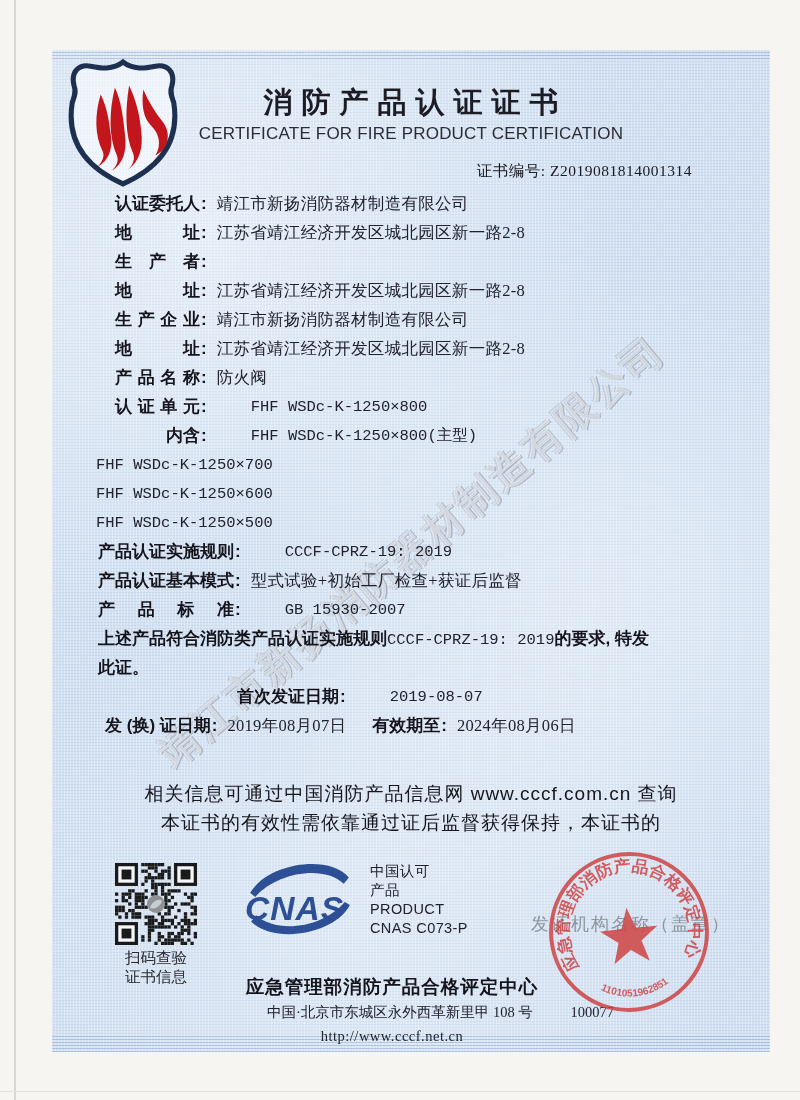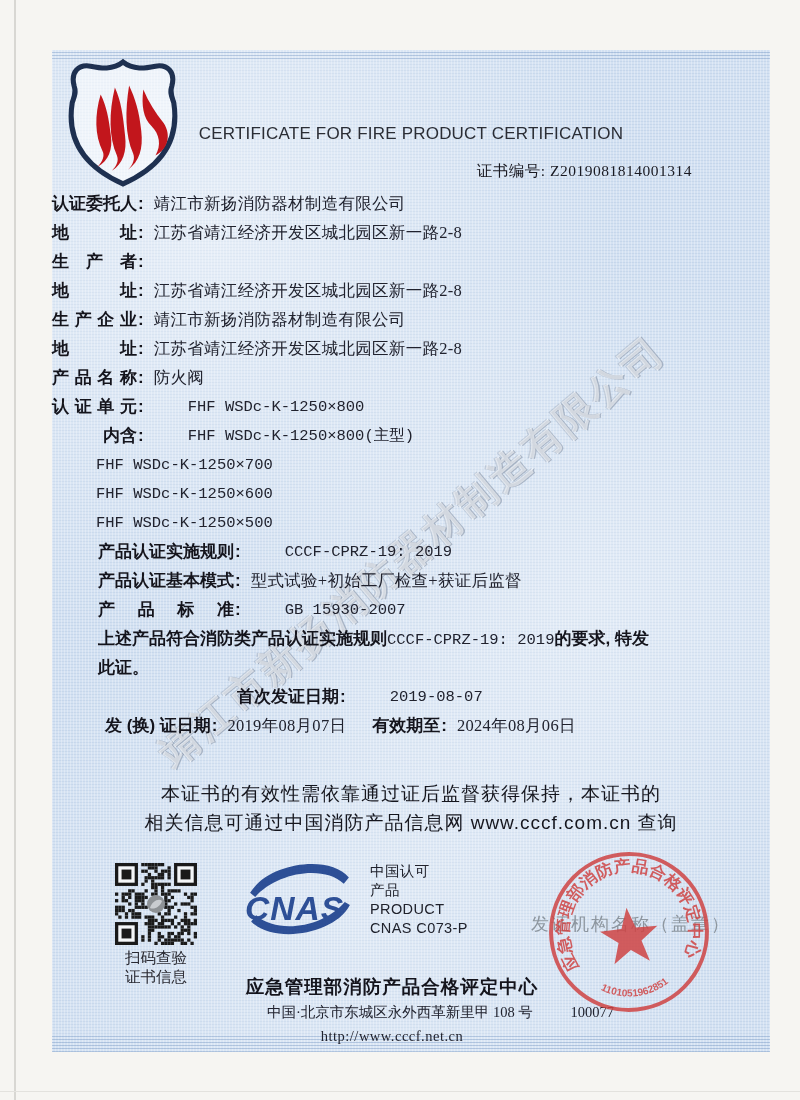--- a/index.html
+++ b/index.html
@@ -54,21 +54,21 @@
     font-size:17px; color:#2a2d35; letter-spacing:.2px;
   }
   .certno {
     position:absolute; top:111px; right:78px;
     font-family:"Liberation Serif", serif; font-size:15.5px; color:#1a1a22; letter-spacing:.5px;
   }
 
   
   .rows { position:absolute; left:0; top:139px; width:100%; }
   .row { height:29px; display:flex; align-items:center; white-space:nowrap; }
-  .row.std  { }
+  .row.std  { padding-left:63px; }
   .row.wide { padding-left:46px; }
   .row.cont { }
   .row.firstissue { padding-left:185px; }
   .row.issuerow   { padding-left:53px; }
   .lbl {
     display:inline-block; width:85px; font-size:17px; font-weight:bold; color:#14141c;
     text-align:justify; text-align-last:justify;
   }
   .lbl.right { text-align:right; text-align-last:right; }
   .lbl.wideL { width:136px; }
@@ -118,20 +118,21 @@
 
   <div class="content">
 
     <svg class="shield" viewBox="0 0 120 132">
       <path d="M60,6 C70,14 82,12 92,10 C104,8 112,16 108,30 C106,36 108,40 110,46 C116,84 96,110 60,126 C24,110 4,84 10,46 C12,40 14,36 12,30 C8,16 16,8 28,10 C38,12 50,14 60,6 Z" fill="rgba(255,255,255,0.5)" stroke="#1e3050" stroke-width="5"></path>
       <path d="M38,38 C32,58 32,78 40,94 C42,98 40,104 35,109 C46,103 50,92 48,78 C46,62 44,50 38,38 Z" fill="#c2161c"></path>
       <path d="M52,31 C46,56 46,80 54,98 C56,103 54,108 49,113 C60,106 64,94 62,78 C60,58 58,44 52,31 Z" fill="#c2161c"></path>
       <path d="M66,29 C62,54 62,78 70,96 C72,101 70,107 65,112 C76,104 80,92 78,74 C76,54 72,42 66,29 Z" fill="#c2161c"></path>
       <path d="M80,33 C78,49 80,61 88,69 C96,77 98,88 92,98 C104,92 108,78 100,66 C92,56 85,45 80,33 Z" fill="#c2161c"></path>
     </svg>
+    <div class="title">消防产品认证证书</div>
     <div class="subtitle">CERTIFICATE FOR FIRE PRODUCT CERTIFICATION</div>
     <div class="certno">
       <span>证书编号</span><span>:</span>
       <span>Z2019081814001314</span>
     </div>
 
     <div class="rows">
       <div class="row std">
         <span class="lbl">认证委托人</span>
           <span class="colon">:</span>
@@ -222,22 +223,22 @@
           <span class="colon">:</span>
         <span class="val">2019年08月07日</span>
         <span class="gap"></span>
         <span class="lbl auto">有效期至</span>
           <span class="colon">:</span>
         <span class="val">2024年08月06日</span>
       </div>
     </div>
 
     <div class="notice">
+      <div>相关信息可通过中国消防产品信息网 www.cccf.com.cn 查询</div>
       <div>本证书的有效性需依靠通过证后监督获得保持，本证书的</div>
-      <div>相关信息可通过中国消防产品信息网 www.cccf.com.cn 查询</div>
     </div>
 
     <div class="qr">
       <svg id="qrsvg" viewBox="0 0 82 82" width="82" height="82">
           <rect x="26.24" y="0" width="3.28" height="3.28" fill="#1a1a1a"></rect>
           <rect x="29.52" y="0" width="3.28" height="3.28" fill="#1a1a1a"></rect>
           <rect x="32.8" y="0" width="3.28" height="3.28" fill="#1a1a1a"></rect>
           <rect x="36.08" y="0" width="3.28" height="3.28" fill="#1a1a1a"></rect>
           <rect x="39.36" y="0" width="3.28" height="3.28" fill="#1a1a1a"></rect>
           <rect x="42.64" y="0" width="3.28" height="3.28" fill="#1a1a1a"></rect>

